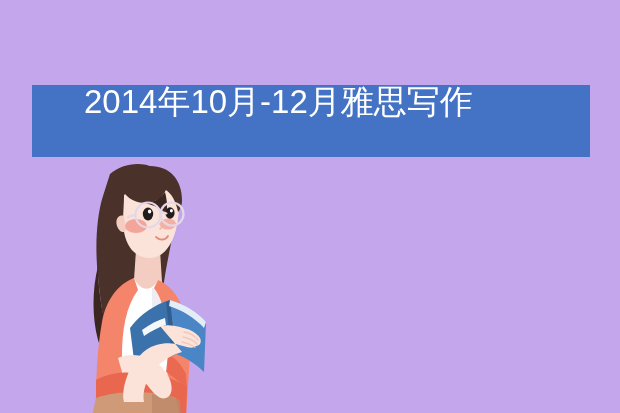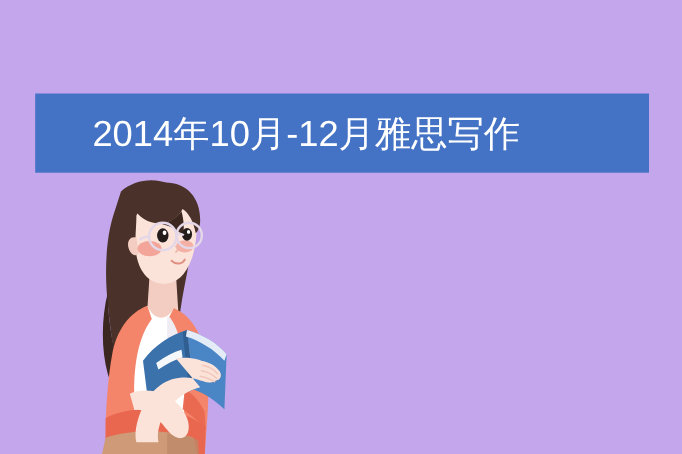--- a/index.html
+++ b/index.html
@@ -20,21 +20,21 @@
     overflow: hidden;
   }
   #title-banner {
     position: absolute;
     left: 32px;
     top: 85px;
     width: 558px;
     height: 72px;
     background: #4472c4;
     display: flex;
-    align-items: center;
+    align-items: flex-start;
     box-sizing: border-box;
     padding-left: 52px;
   }
   #title-text {
     color: #ffffff;
     font-size: 33px;
     line-height: 1;
     letter-spacing: 0px;
     white-space: nowrap;
     font-weight: 400;

